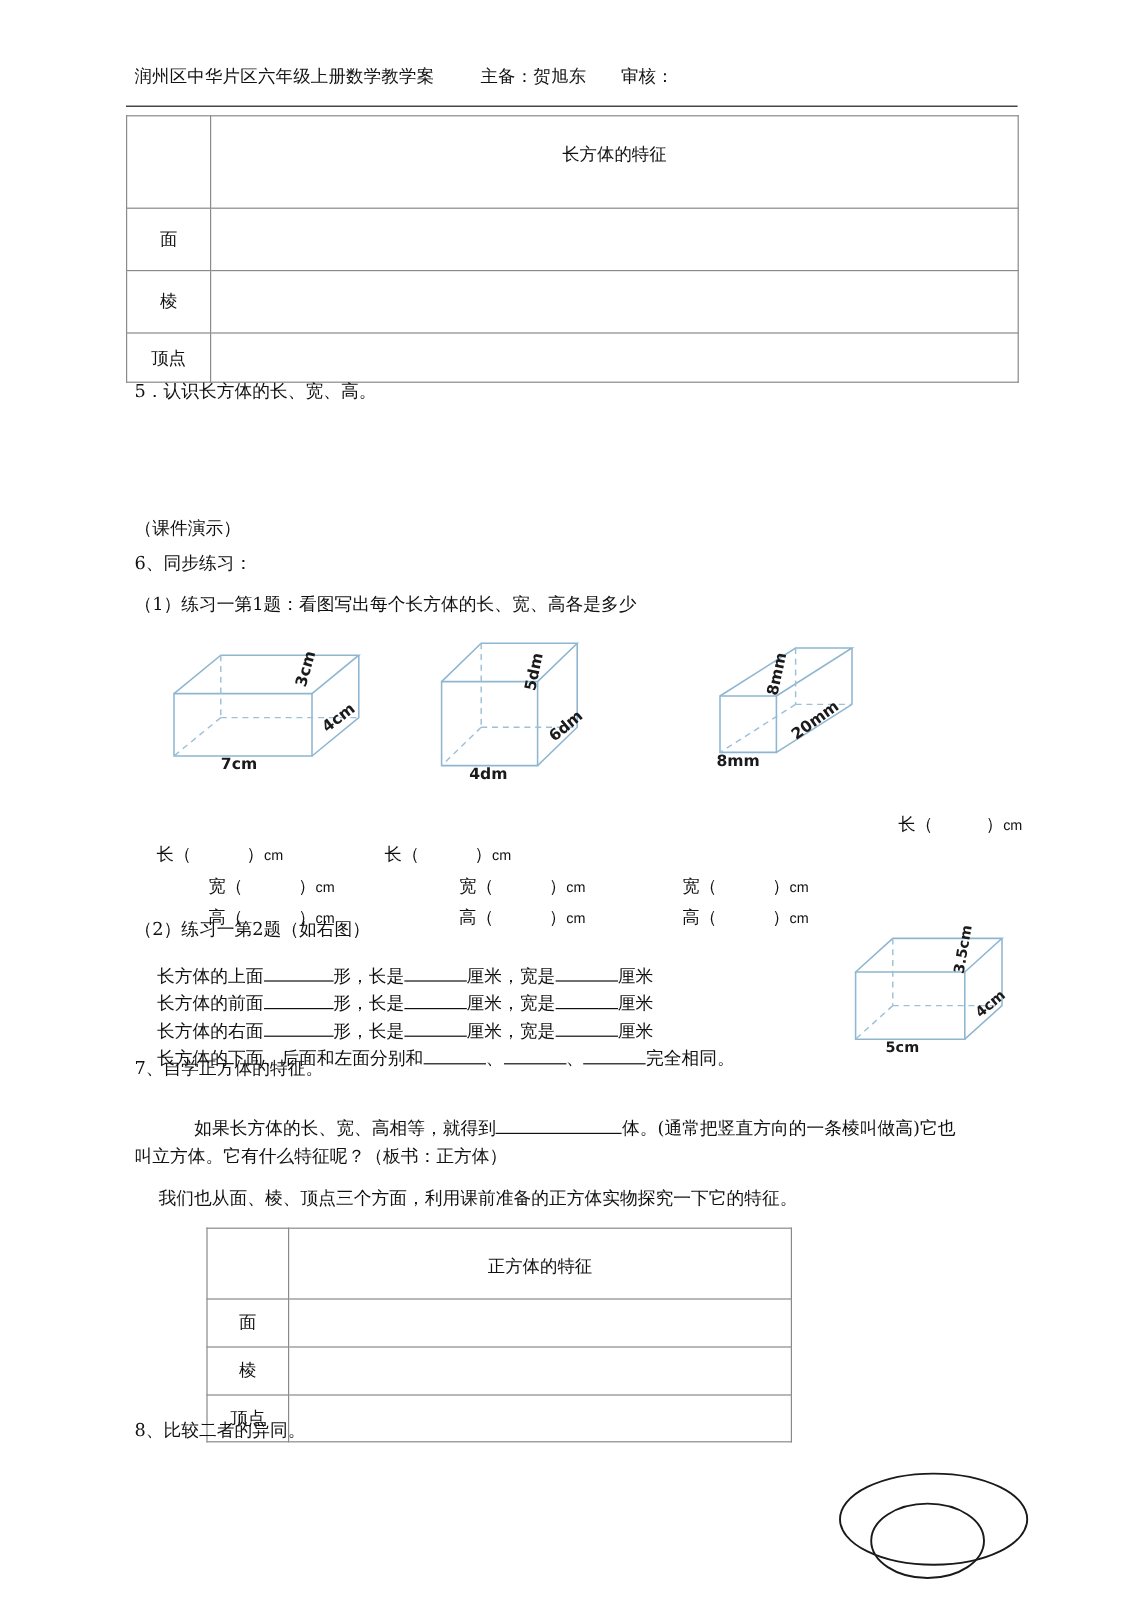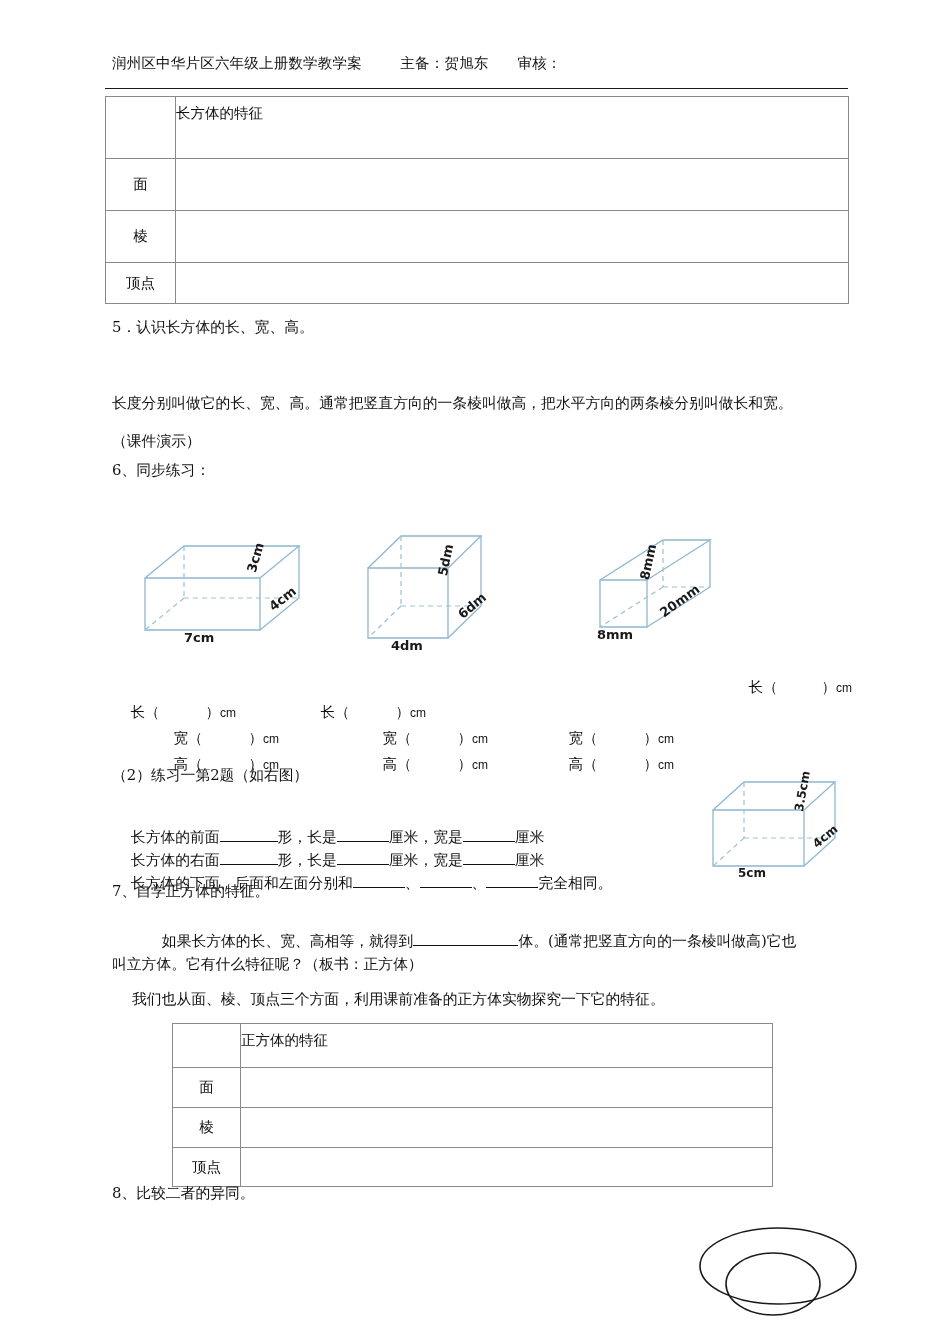--- a/index.html
+++ b/index.html
@@ -47,32 +47,32 @@
   .feat-table td {
     border: 1px solid #8a8a8a;
     padding: 0;
     vertical-align: middle;
     font-size: 14.5px;
   }
   .feat-table .lbl {
     text-align: center;
   }
   .feat-table .hdr {
-    text-align: left;
+    text-align: center;
     vertical-align: top;
-    padding-top: 7px;
+    padding-top: 22px;
   }
 
   #table1 { left: 105px; top: 96px; width: 744px; }
   #table1 col.c1 { width: 70px; }
   #table1 .r-head td { height: 54px; }
   #table1 .r-body td { height: 51px; }
   #table1 .r-last td { height: 40px; }
 
-  #table2 { left: 172px; top: 1023px; width: 601px; border-radius: 32px; }
+  #table2 { left: 172px; top: 1023px; width: 488px; border-radius: 32px; }
   #table2 col.c1 { width: 68px; }
   #table2 .r-head td { height: 36px; }
   #table2 .r-body td { height: 39px; }
   #table2 .r-last td { height: 38px; }
 
   
   .p {
     position: absolute;
     font-size: 14.8px;
     line-height: 1.0;
@@ -134,24 +134,24 @@
         <td></td>
       </tr>
       <tr class="r-last">
         <td class="lbl">顶点</td>
         <td></td>
       </tr>
     </tbody>
   </table>
 
   <div class="p" style="left:112px; top:320px;">5．认识长方体的长、宽、高。</div>
-  <div class="p" style="left:112px; top:396px;">长度分别叫做它的长、宽、高。通常把竖直方向的一条棱叫做高，把水平方向的两条棱分别叫做长和宽。</div>
   <div class="p" style="left:112px; top:434px;">（课件演示）</div>
 
   <div class="p" style="left:112px; top:463px;">6、同步练习：</div>
+  <div class="p" style="left:112px; top:497px;">（1）练习一第1题：看图写出每个长方体的长、宽、高各是多少</div>
 
   <div class="fig" style="left:140px; top:534px;">
     <svg width="175" height="110" viewBox="0 0 175 110">
       <g fill="none" stroke="#8fb6d1" stroke-width="1.3">
         <path d="M5,44 L5,96 L120,96 L120,44 Z"></path>
         <path d="M5,44 L44,12 L159,12 L120,44"></path>
         <path d="M159,12 L159,64 L120,96"></path>
       </g>
       <g fill="none" stroke="#9cc0d6" stroke-width="1.2" stroke-dasharray="5,4">
         <path d="M44,12 L44,64"></path>
@@ -226,20 +226,23 @@
   </div>
   <div class="bl" style="left:364px; top:739px;">
     <span>高（</span><span style="display:inline-block;width:46px;"></span><span>）</span><span class="unit">cm</span>
   </div>
   <div class="bl" style="left:550px; top:739px;">
     <span>高（</span><span style="display:inline-block;width:46px;"></span><span>）</span><span class="unit">cm</span>
   </div>
 
   <div class="p" style="left:112px; top:768px;">（2）练习一第2题（如右图）</div>
 
+  <div class="p" style="left:112px; top:792px;">
+    <span>长方体的上面</span><span class="blank-mid"></span><span>形，长是</span><span class="blank-short"></span><span>厘米，宽是</span><span class="blank-short"></span><span>厘米</span>
+  </div>
 
   <div class="p" style="left:112px; top:815px;">
     <span>长方体的前面</span><span class="blank-mid"></span><span>形，长是</span><span class="blank-short"></span><span>厘米，宽是</span><span class="blank-short"></span><span>厘米</span>
   </div>
 
   <div class="p" style="left:112px; top:838px;">
     <span>长方体的右面</span><span class="blank-mid"></span><span>形，长是</span><span class="blank-short"></span><span>厘米，宽是</span><span class="blank-short"></span><span>厘米</span>
   </div>
 
   <div class="p" style="left:112px; top:861px;">

